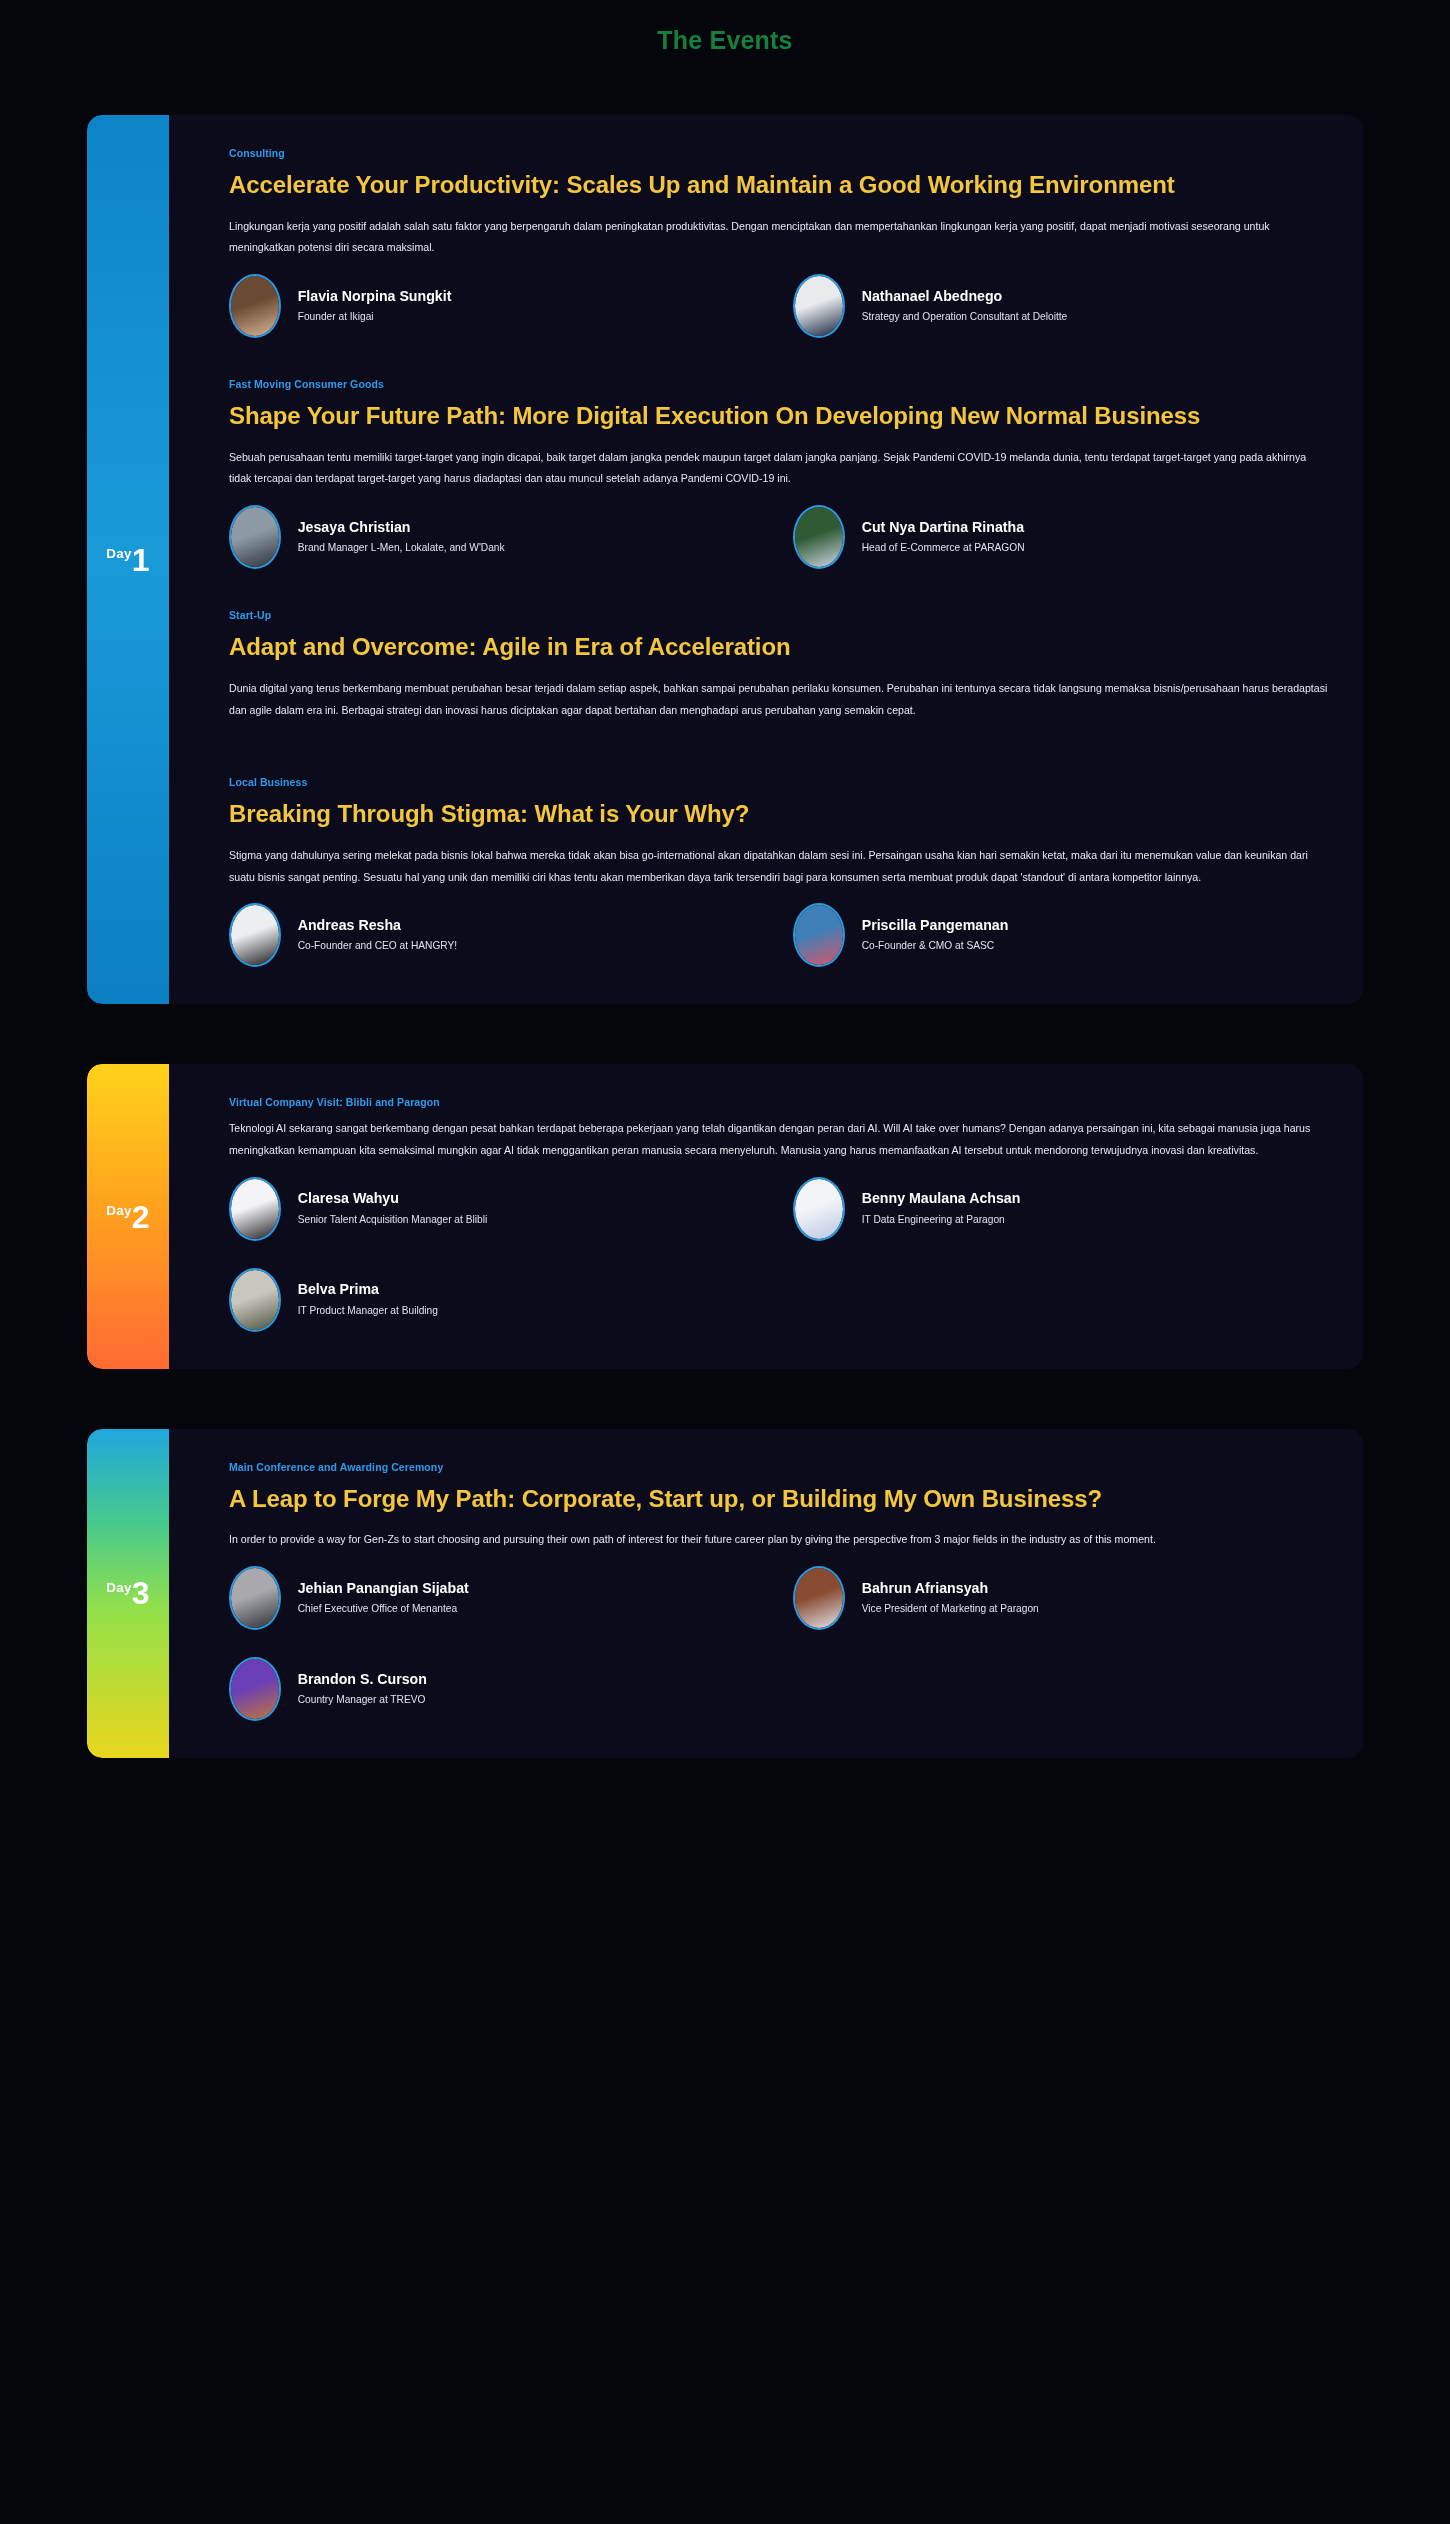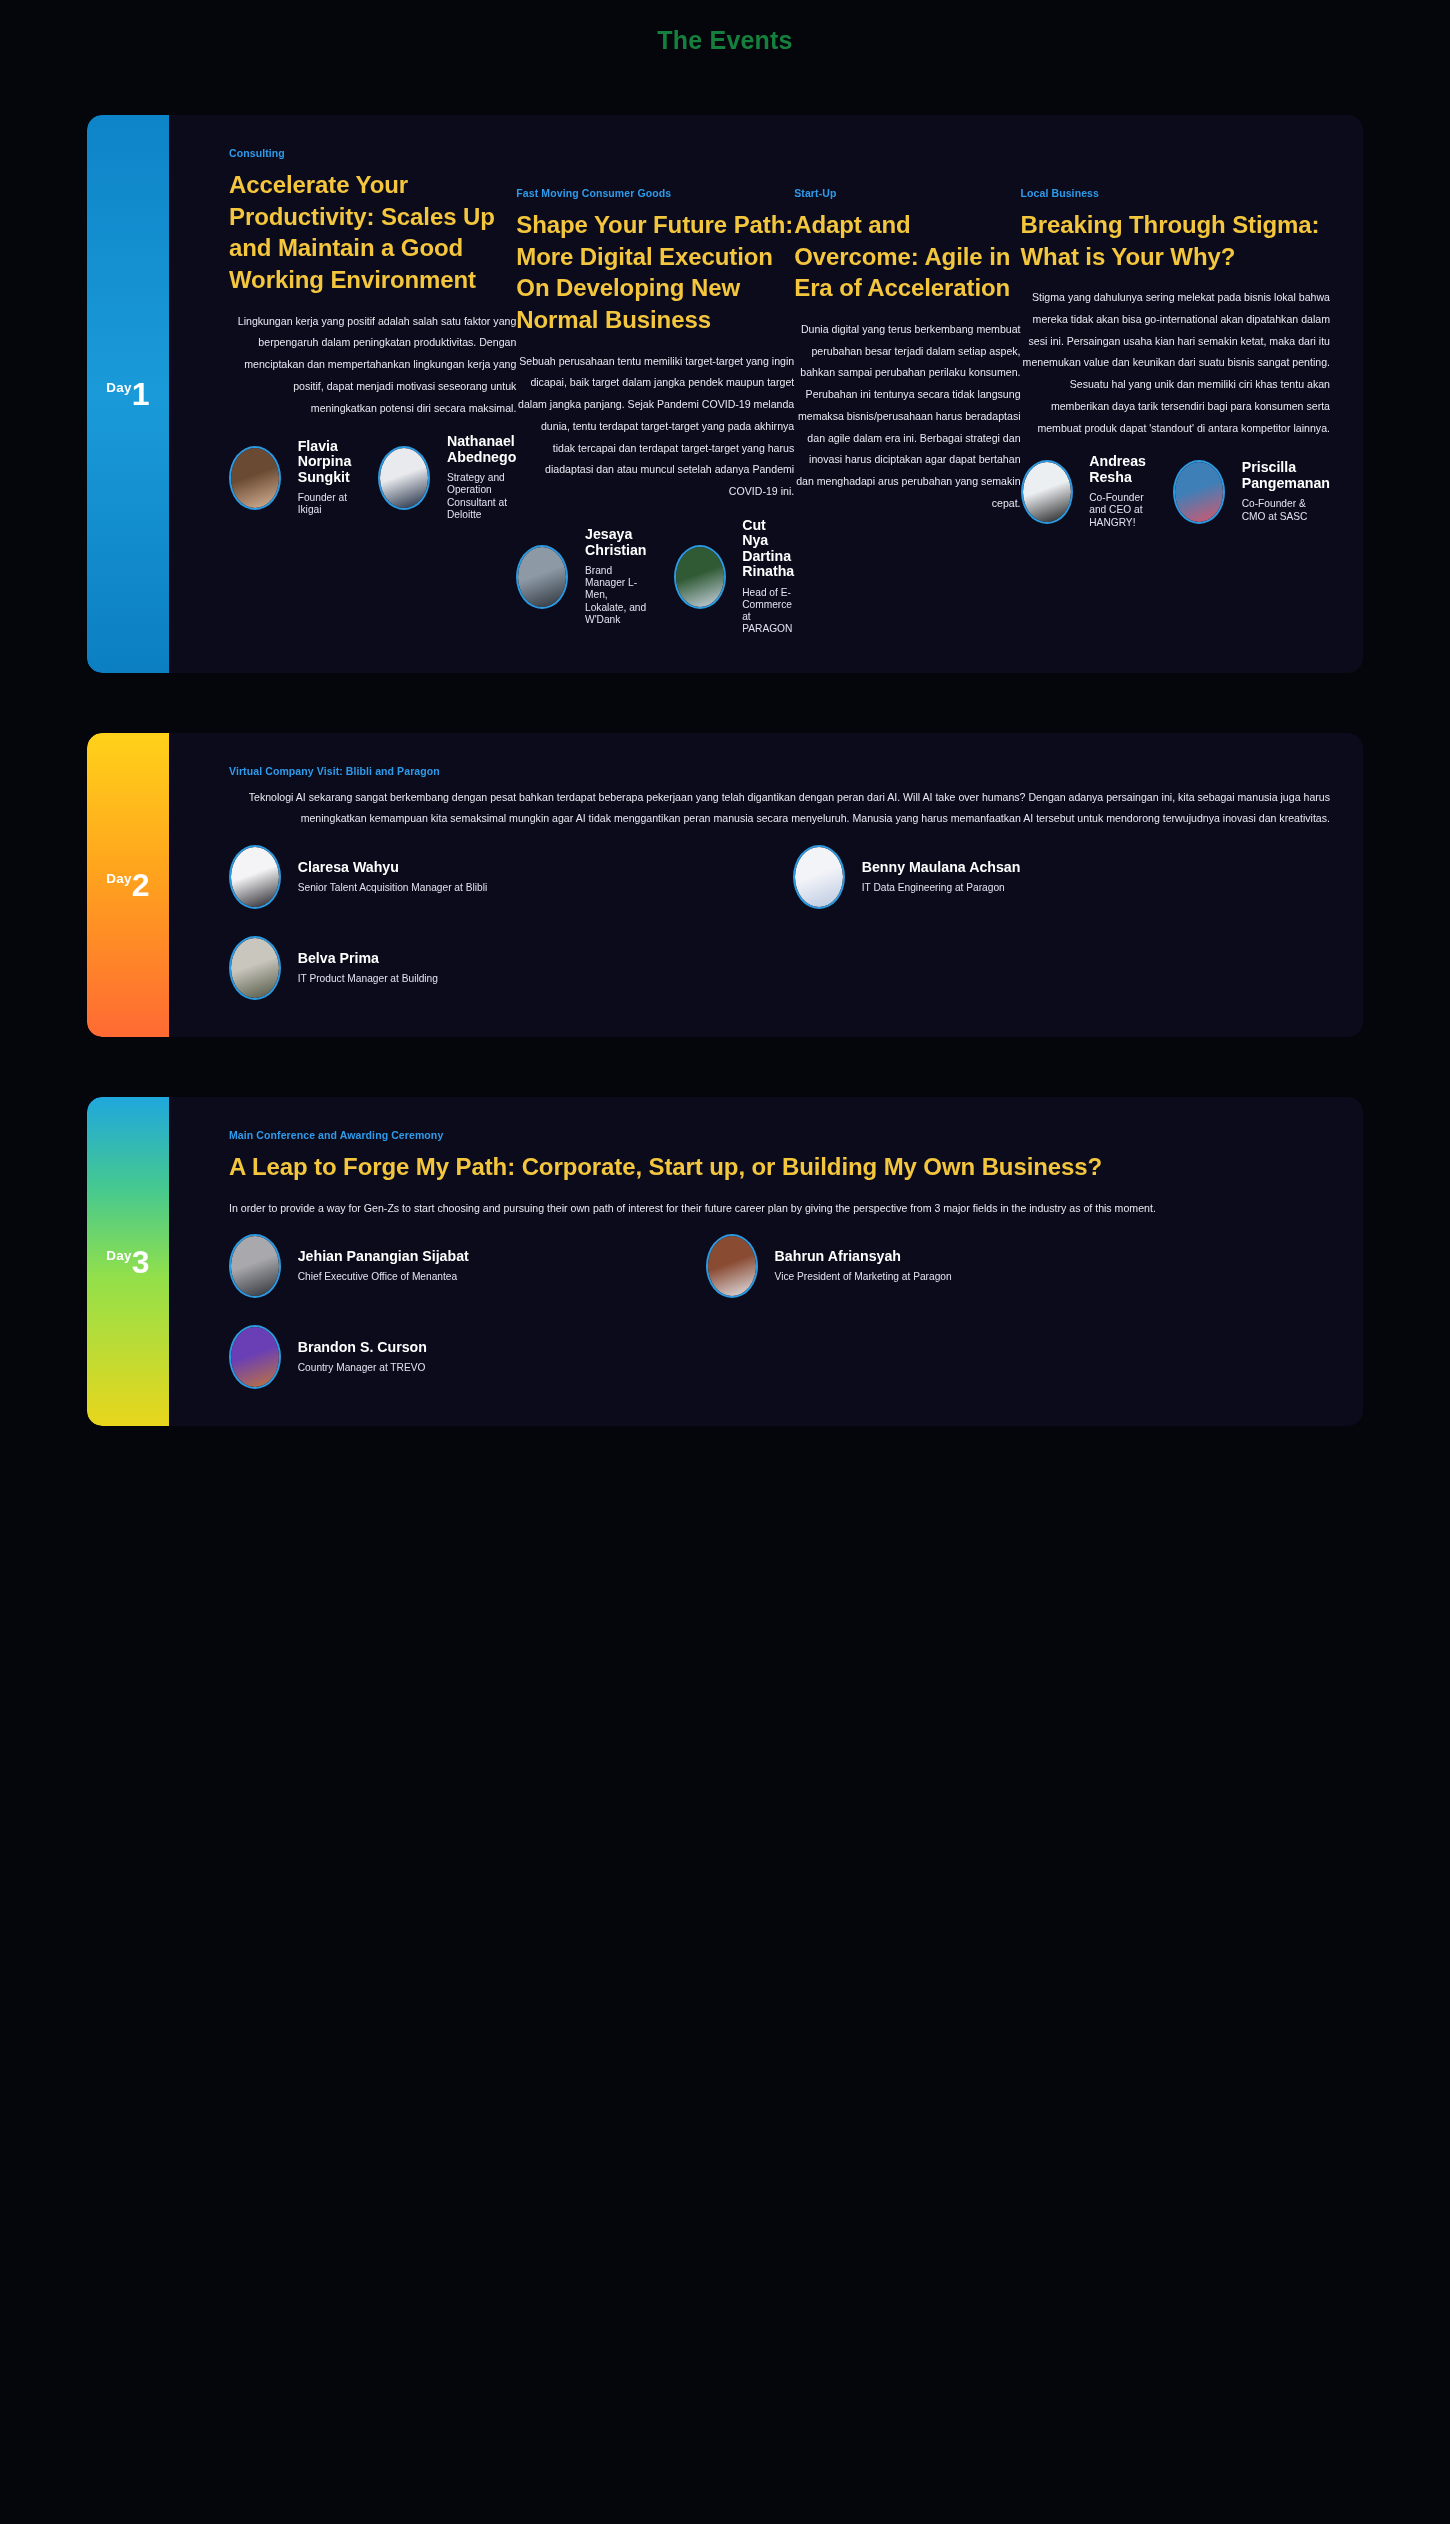--- a/index.html
+++ b/index.html
@@ -59,21 +59,21 @@
   .day-bar .day-num{
     font-size:32px;
     font-weight:700;
     line-height:1;
   }
 
   .day-body{
     flex:1 1 auto;
     padding:32px 33px 37px 60px;
     display:flex;
-    flex-direction:row;
+    flex-direction:column;
   }
 
   .session + .session{ margin-top:40px; }
 
   .session-tag{
     color:#2e9bea;
     font-size:10.5px;
     font-weight:700;
     letter-spacing:0.1px;
     margin-bottom:10px;
@@ -87,21 +87,20 @@
     margin-bottom:15px;
     max-width:988px;
   }
   .session-desc{
     color:#e9e9f2;
     font-size:10.6px;
     line-height:2.05;
     font-weight:400;
     max-width:1164px;
     margin-bottom:15px;
-    text-align:right;
   }
 
   .speakers{
     display:grid;
     grid-template-columns:1fr 1fr;
     row-gap:15px;
     column-gap:0;
     margin-top:13.4px;
     max-width:1189px;
     gap:27px;

